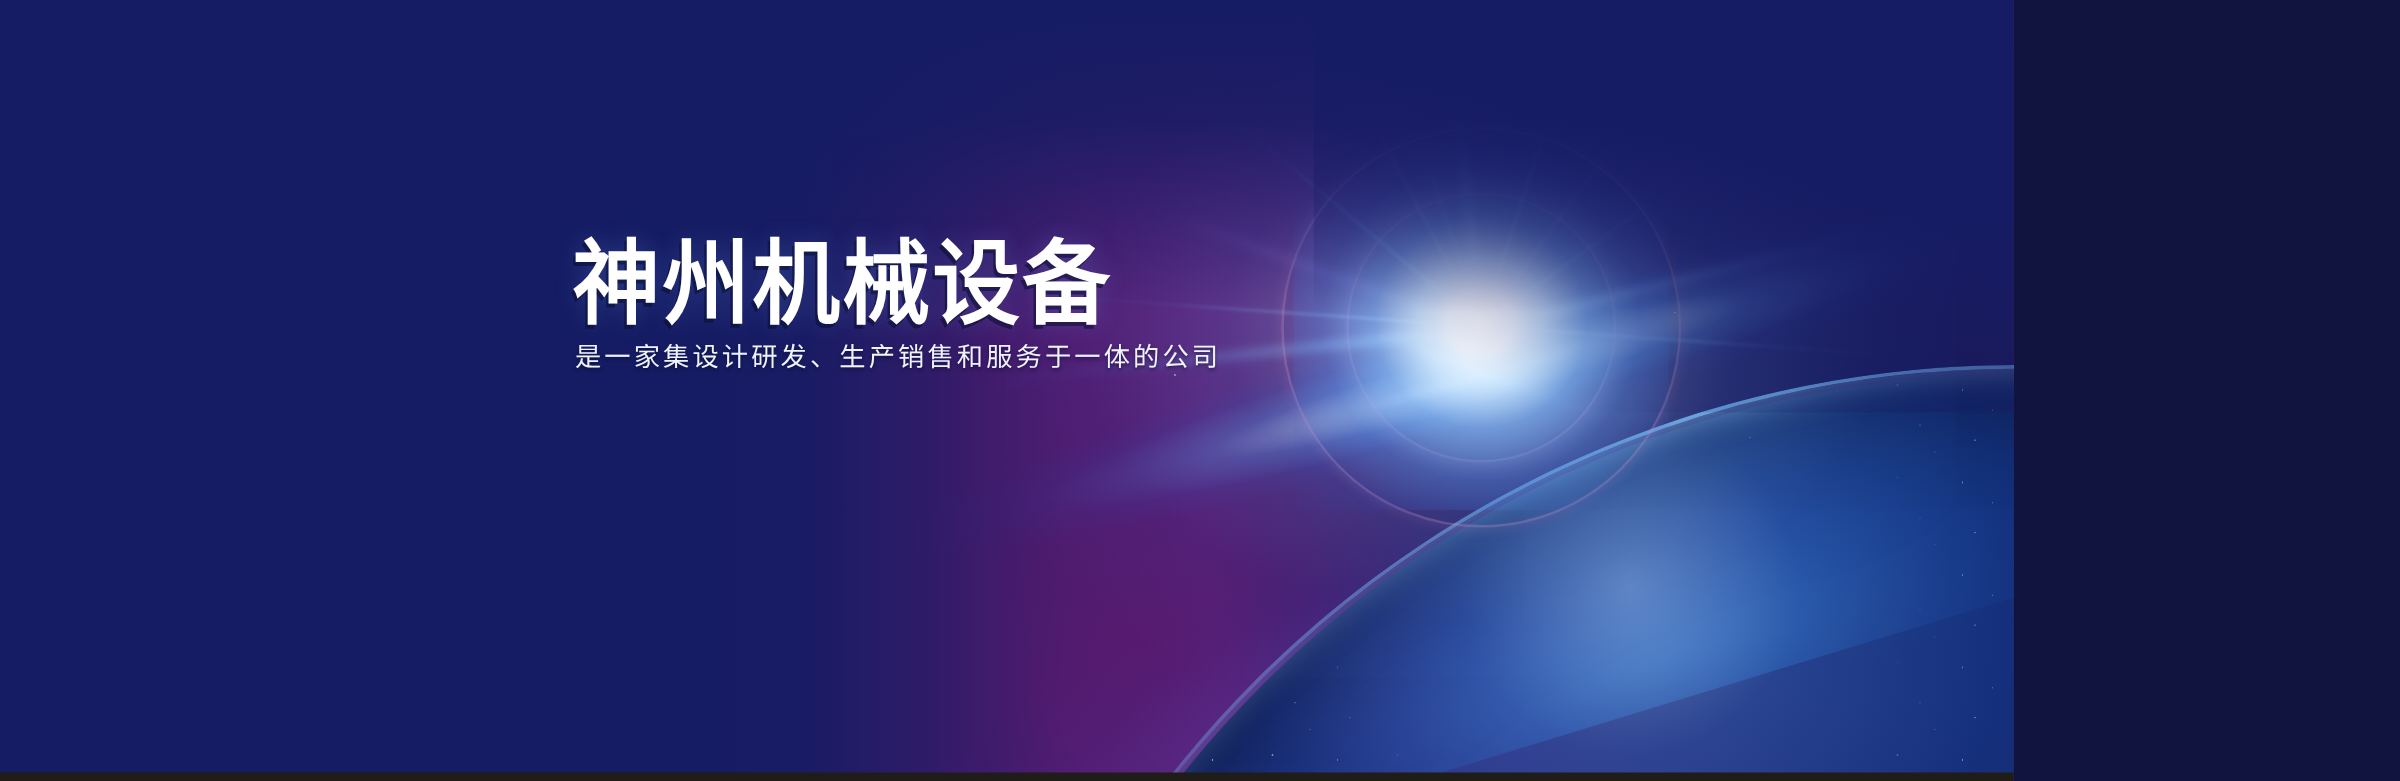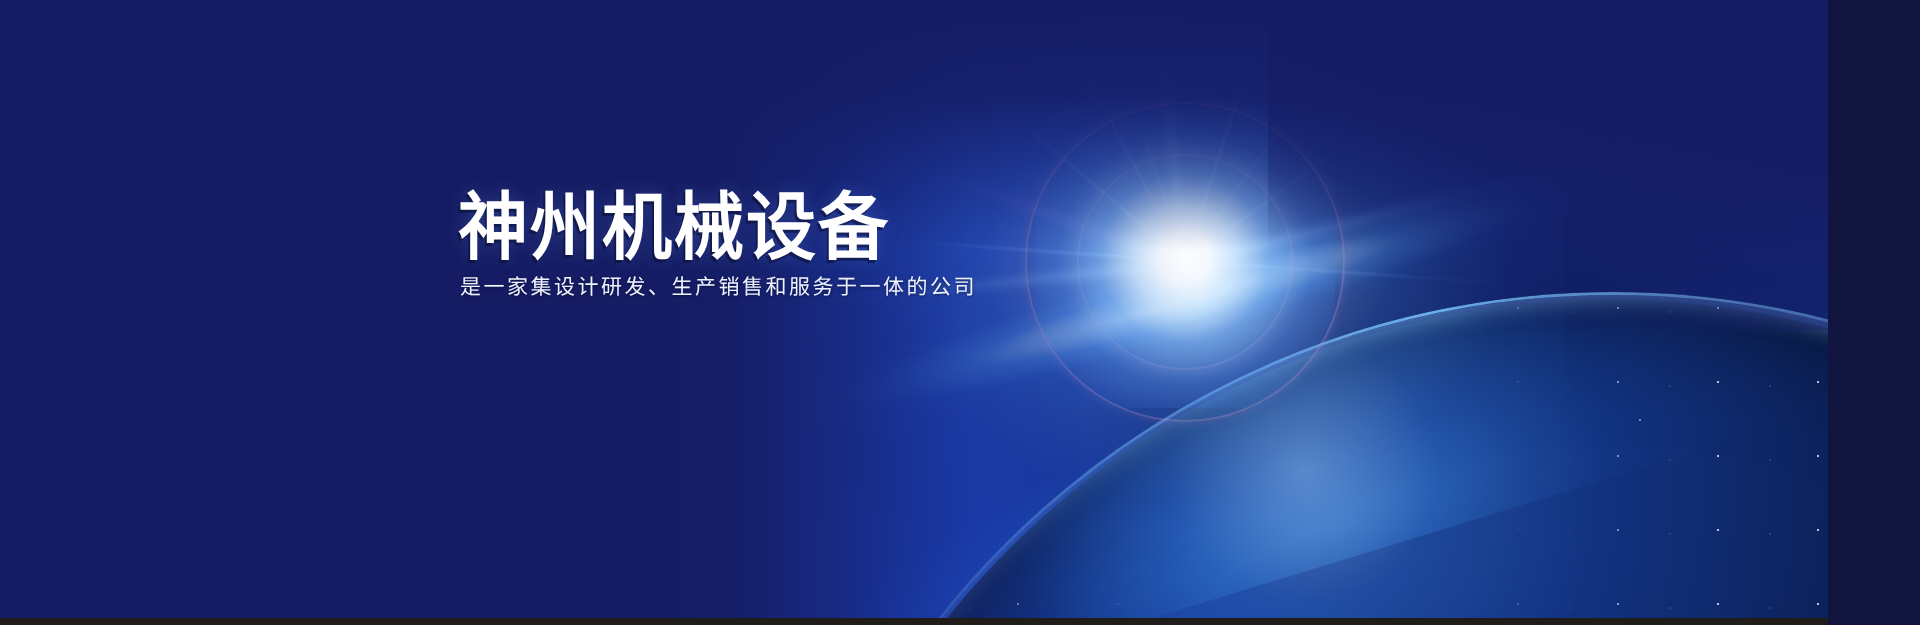--- a/index.html
+++ b/index.html
@@ -7,24 +7,24 @@
     margin: 0;
     padding: 0;
     background: #10143f;
   }
   body {
     font-family: "Liberation Sans", "DejaVu Sans", sans-serif;
   }
 
   .banner {
     position: relative;
-    width: 1828px;
+    width: 1611px;
     height: 625px;
     overflow: hidden;
-    background: #1d4ed8;
+    background: #701a75;
   }
 
   
   .space-scene {
     position: absolute;
     inset: 0;
     overflow: hidden;
   }
 
   

